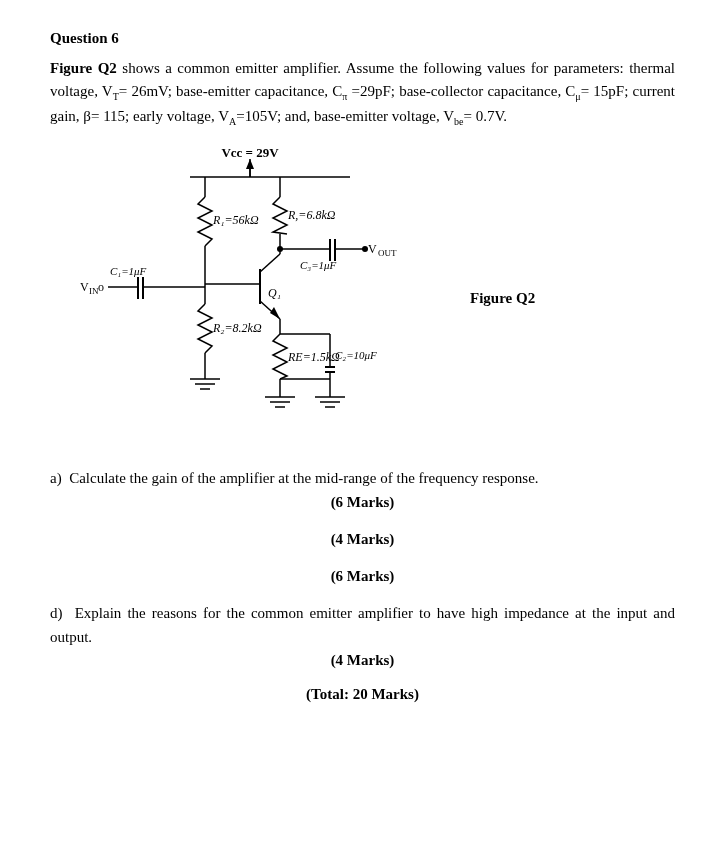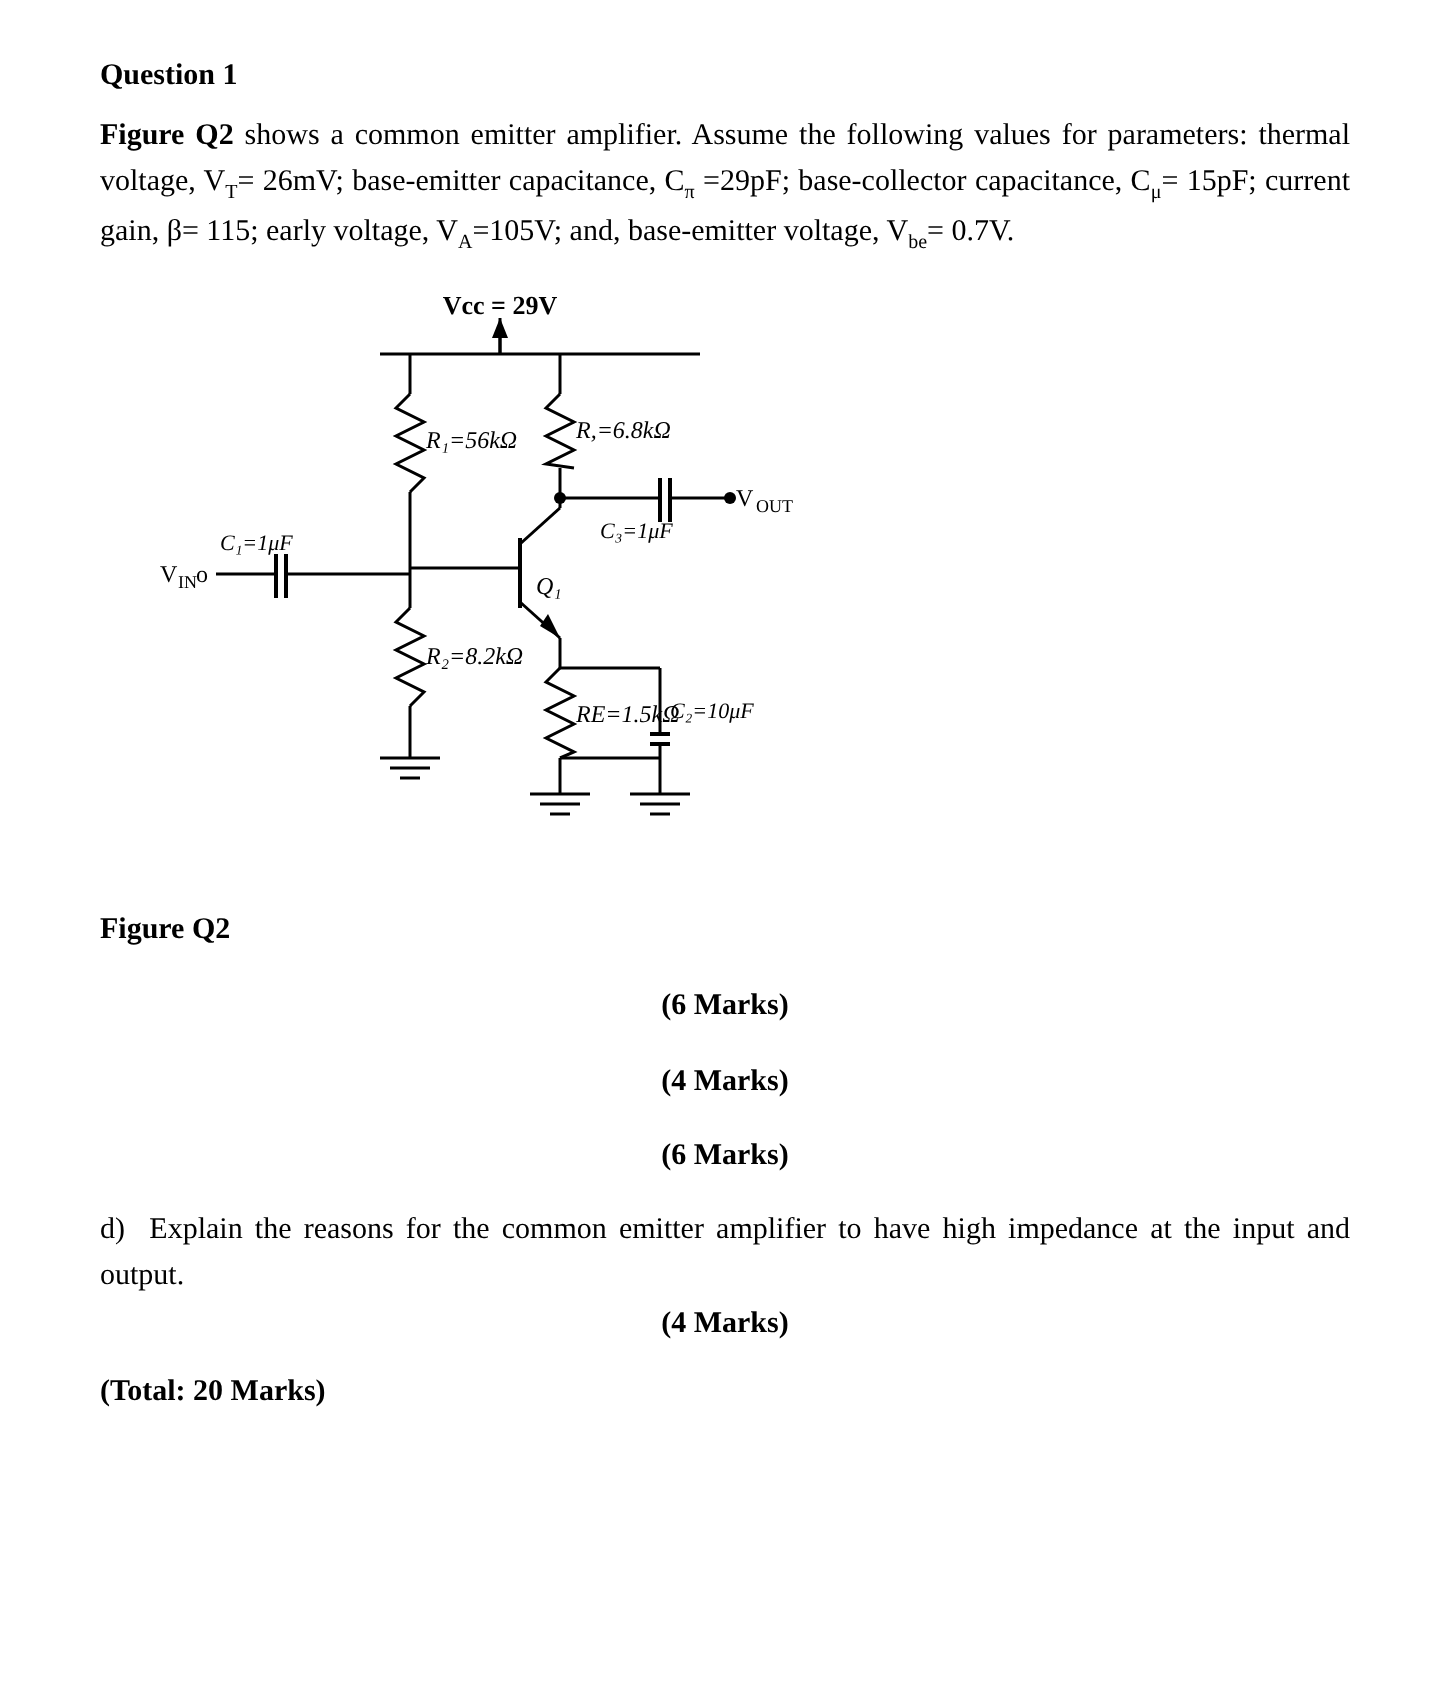--- a/index.html
+++ b/index.html
@@ -17,22 +17,21 @@
       font-size: 15px;
       margin-bottom: 10px;
     }
     .intro-para {
       line-height: 1.55;
       text-align: justify;
     }
     .intro-para b { font-weight: bold; }
     .circuit-container {
       display: flex;
-      flex-direction: column;
-      align-items: flex-start;
+      align-items: center;
       margin: 10px 0 18px 0;
     }
     .figure-label {
       font-weight: bold;
       font-size: 15px;
       margin-top: 8px;
       text-align: center;
     }
     svg text {
       font-family: "Times New Roman", Times, serif;
@@ -42,30 +41,30 @@
       line-height: 1.55;
     }
     .question-part .part-text {
       text-align: justify;
     }
     .marks {
       text-align: center;
       font-weight: bold;
     }
     .total-marks {
-      text-align: left;
+      text-align: center;
       font-weight: bold;
       font-size: 15px;
     }
     sub { font-size: 10px; }
   </style>
 </head>
 <body>
 
-<div class="question-title">Question 1</div>
+<div class="question-title">Question 6</div>
 
 <p class="intro-para">
   <b>Figure Q2</b> shows a common emitter amplifier. Assume the following values for parameters: thermal voltage, V<sub>T</sub>= 26mV; base-emitter capacitance, C<sub>π</sub> =29pF; base-collector capacitance, C<sub>μ</sub>= 15pF; current gain, β= 115; early voltage, V<sub>A</sub>=105V; and, base-emitter voltage, V<sub>be</sub>= 0.7V.
 </p>
 
 <div class="circuit-container">
 
   <svg width="420" height="310" viewBox="0 0 420 310">
 
     <text x="200" y="18" text-anchor="middle" font-size="13" font-weight="bold">Vcc = 29V</text>
@@ -157,20 +156,23 @@
     <line x1="275" y1="268" x2="285" y2="268" stroke="black" stroke-width="1.5"></line>
 
     <line x1="200" y1="25" x2="200" y2="38" stroke="black" stroke-width="1.5"></line>
     <polygon points="200,20 196,30 204,30" fill="black"></polygon>
   </svg>
 
   <div class="figure-label">Figure Q2</div>
 </div>
 
 <div class="question-part">
+  <div class="part-text">
+    a)&nbsp;&nbsp;Calculate the gain of the amplifier at the mid-range of the frequency response.
+  </div>
   <div class="marks">(6 Marks)</div>
 </div>
 
 <div class="question-part">
   <div class="marks">(4 Marks)</div>
 </div>
 
 <div class="question-part">
   <div class="marks">(6 Marks)</div>
 </div>

